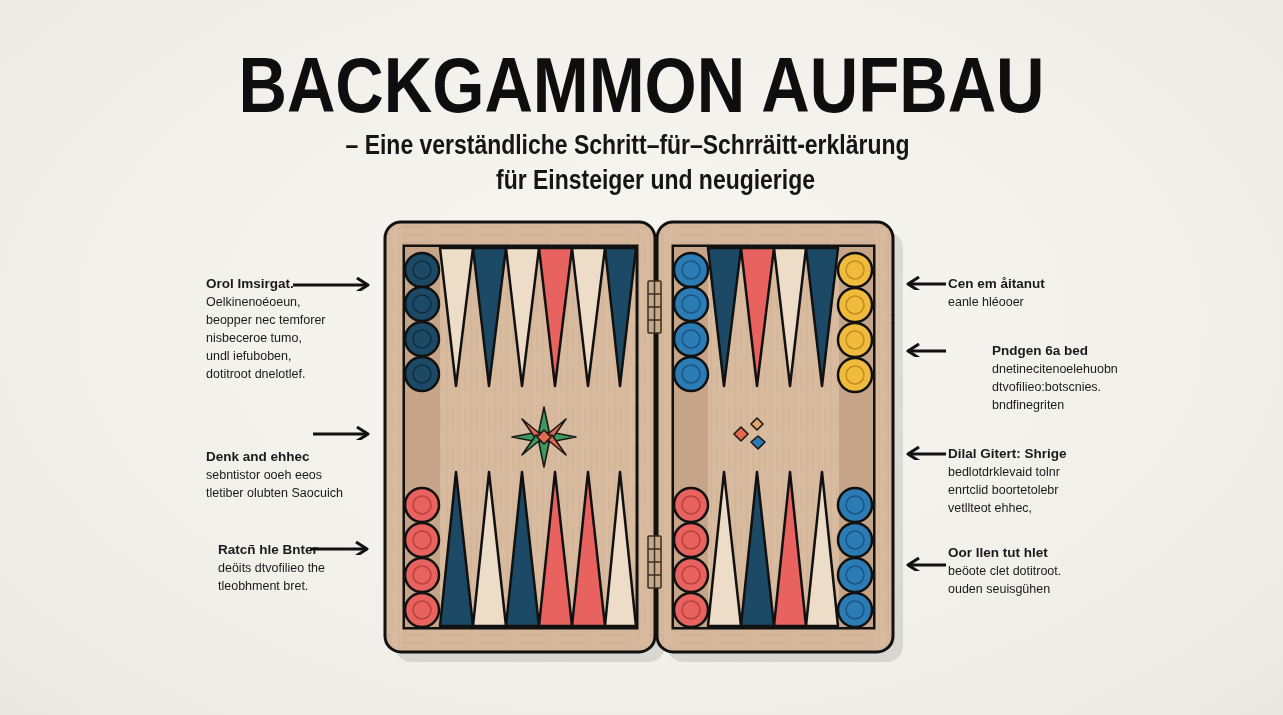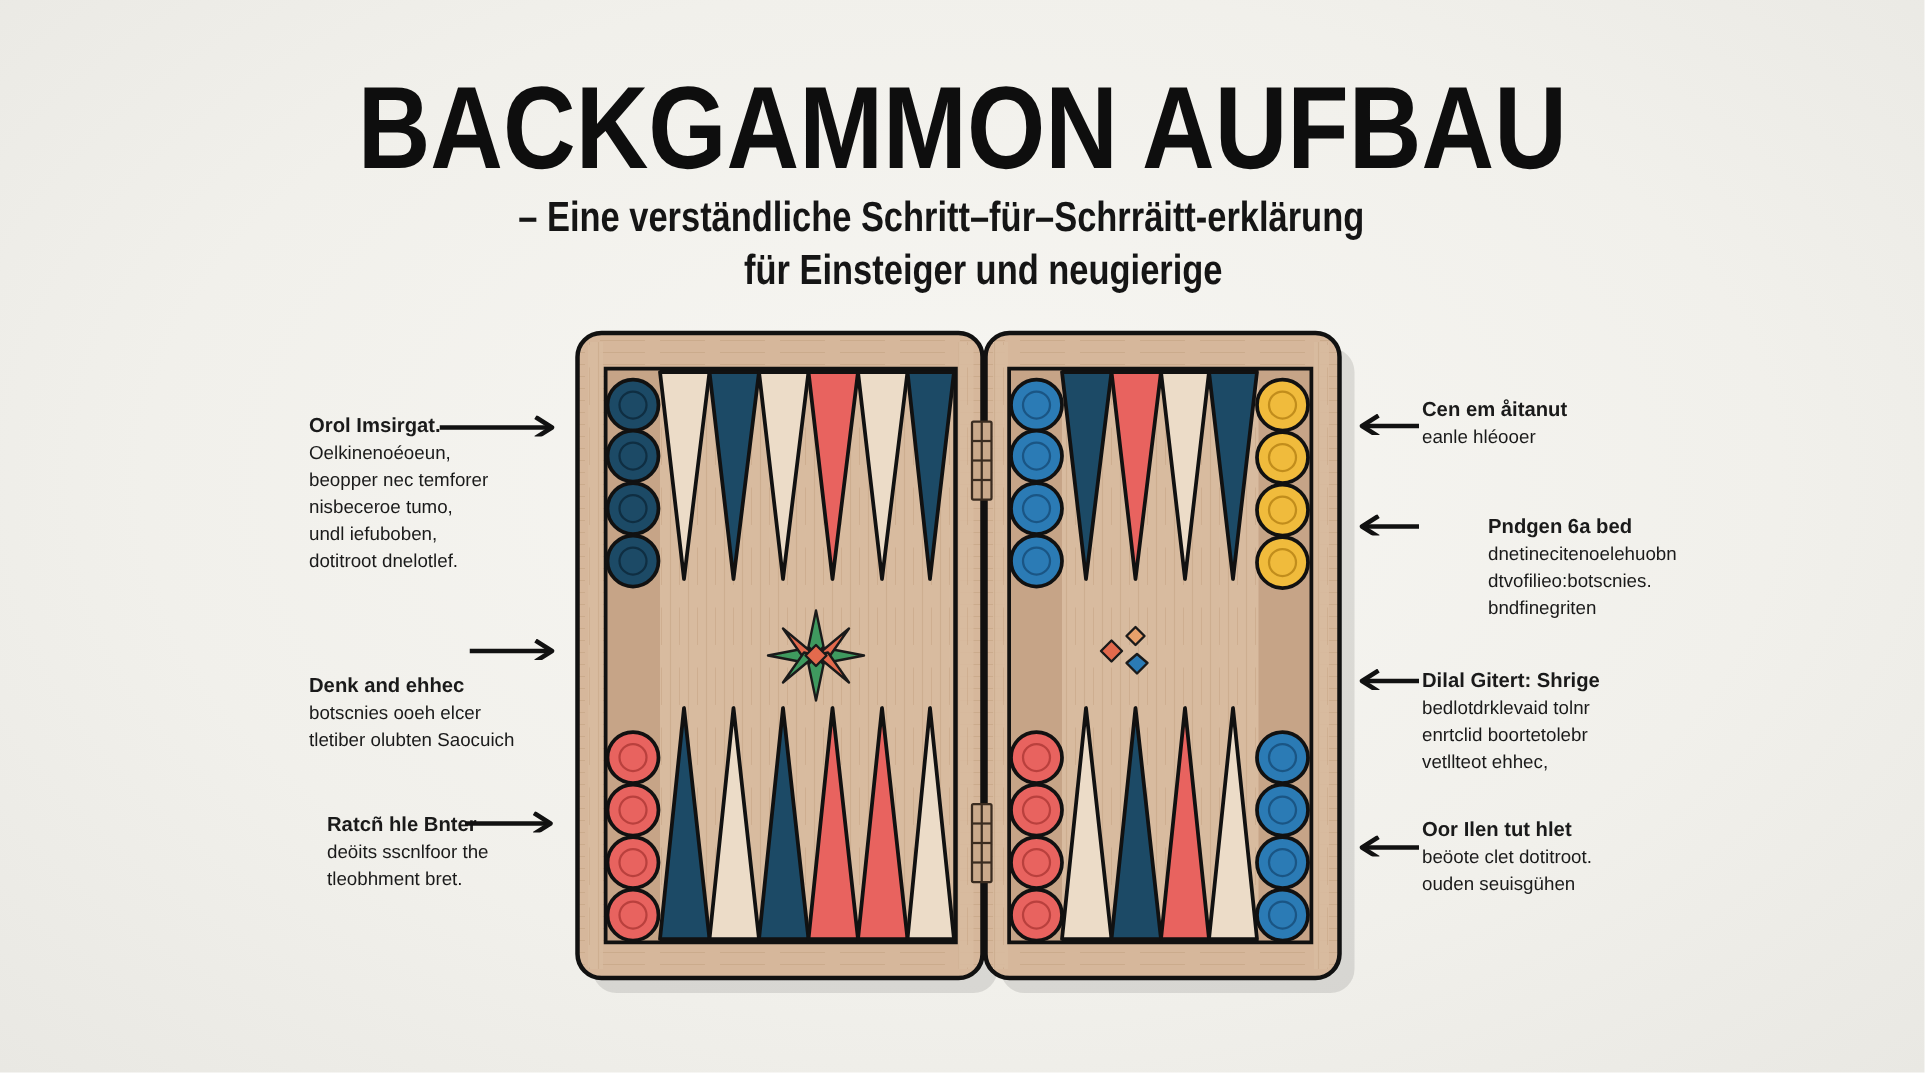--- a/index.html
+++ b/index.html
@@ -43,43 +43,43 @@
 <div class="annot annot-left" style="top:275px;">
   <span class="line head">Orol Imsirgat.</span>
   <span class="line">Oelkinenoéoeun,</span>
   <span class="line">beopper nec temforer</span>
   <span class="line">nisbeceroe tumo,</span>
   <span class="line">undl iefuboben,</span>
   <span class="line">dotitroot dnelotlef.</span>
 </div>
 <div class="annot annot-left" style="top:448px;">
   <span class="line head">Denk and ehhec</span>
-  <span class="line">botscnies ooeh elcer</span>
+  <span class="line">sebntistor ooeh eeos</span>
   <span class="line">tletiber olubten Saocuich</span>
 </div>
 <div class="annot annot-left" style="top:541px;margin-left:12px;">
   <span class="line head">Ratcñ hle Bnter</span>
-  <span class="line">deöits sscnlfoor the</span>
+  <span class="line">deöits dtvofilieo the</span>
   <span class="line">tleobhment bret.</span>
 </div>
 
 <svg class="arrow" style="left:293px; top:277px;" width="78" height="16">
   <line x1="0" y1="8" x2="74" y2="8" stroke="#111" stroke-width="3"></line>
   <polyline points="64,1 75,8 64,15" fill="none" stroke="#111" stroke-width="3" stroke-linejoin="round"></polyline>
 </svg>
 <svg class="arrow" style="left:313px; top:426px;" width="58" height="16">
   <line x1="0" y1="8" x2="54" y2="8" stroke="#111" stroke-width="3"></line>
   <polyline points="44,1 55,8 44,15" fill="none" stroke="#111" stroke-width="3" stroke-linejoin="round"></polyline>
 </svg>
 <svg class="arrow" style="left:310px; top:541px;" width="60" height="16">
   <line x1="0" y1="8" x2="56" y2="8" stroke="#111" stroke-width="3"></line>
   <polyline points="46,1 57,8 46,15" fill="none" stroke="#111" stroke-width="3" stroke-linejoin="round"></polyline>
 </svg>
 
-<div class="annot annot-right" style="top:264px;">
+<div class="annot annot-right" style="top:275px;">
   <span class="line head">Cen em åitanut</span>
   <span class="line">eanle hléooer</span>
 </div>
 <div class="annot annot-right" style="top:342px;margin-left:44px;">
   <span class="line head">Pndgen 6a bed</span>
   <span class="line">dnetinecitenoelehuobn</span>
   <span class="line">dtvofilieo:botscnies.</span>
   <span class="line">bndfinegriten</span>
 </div>
 <div class="annot annot-right" style="top:445px;">

